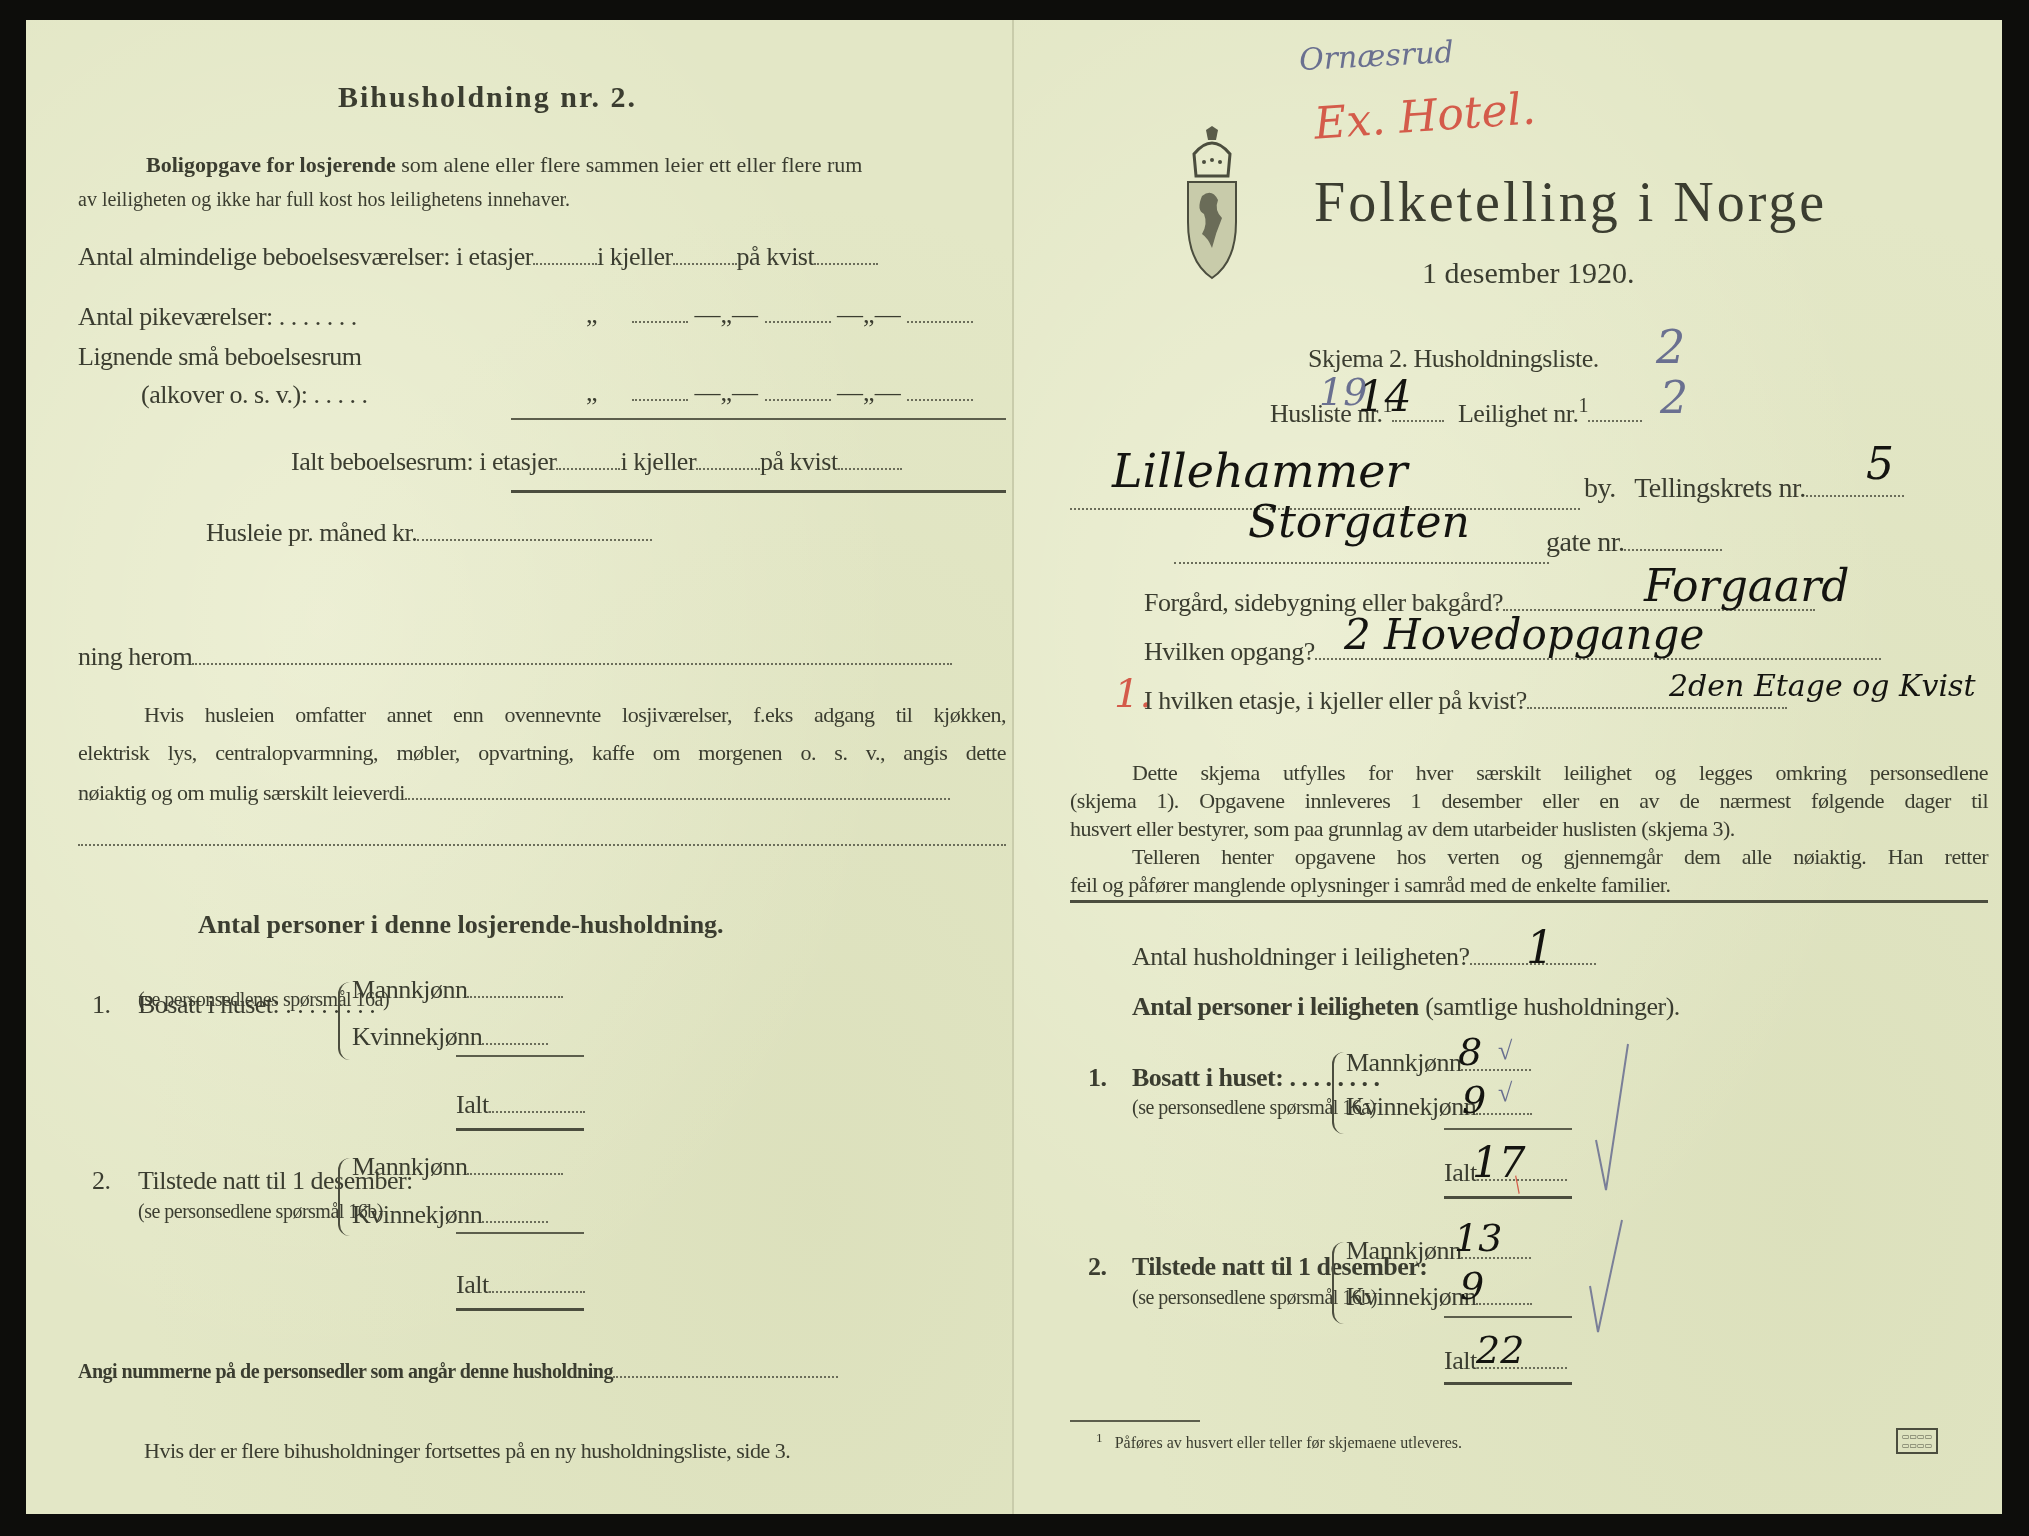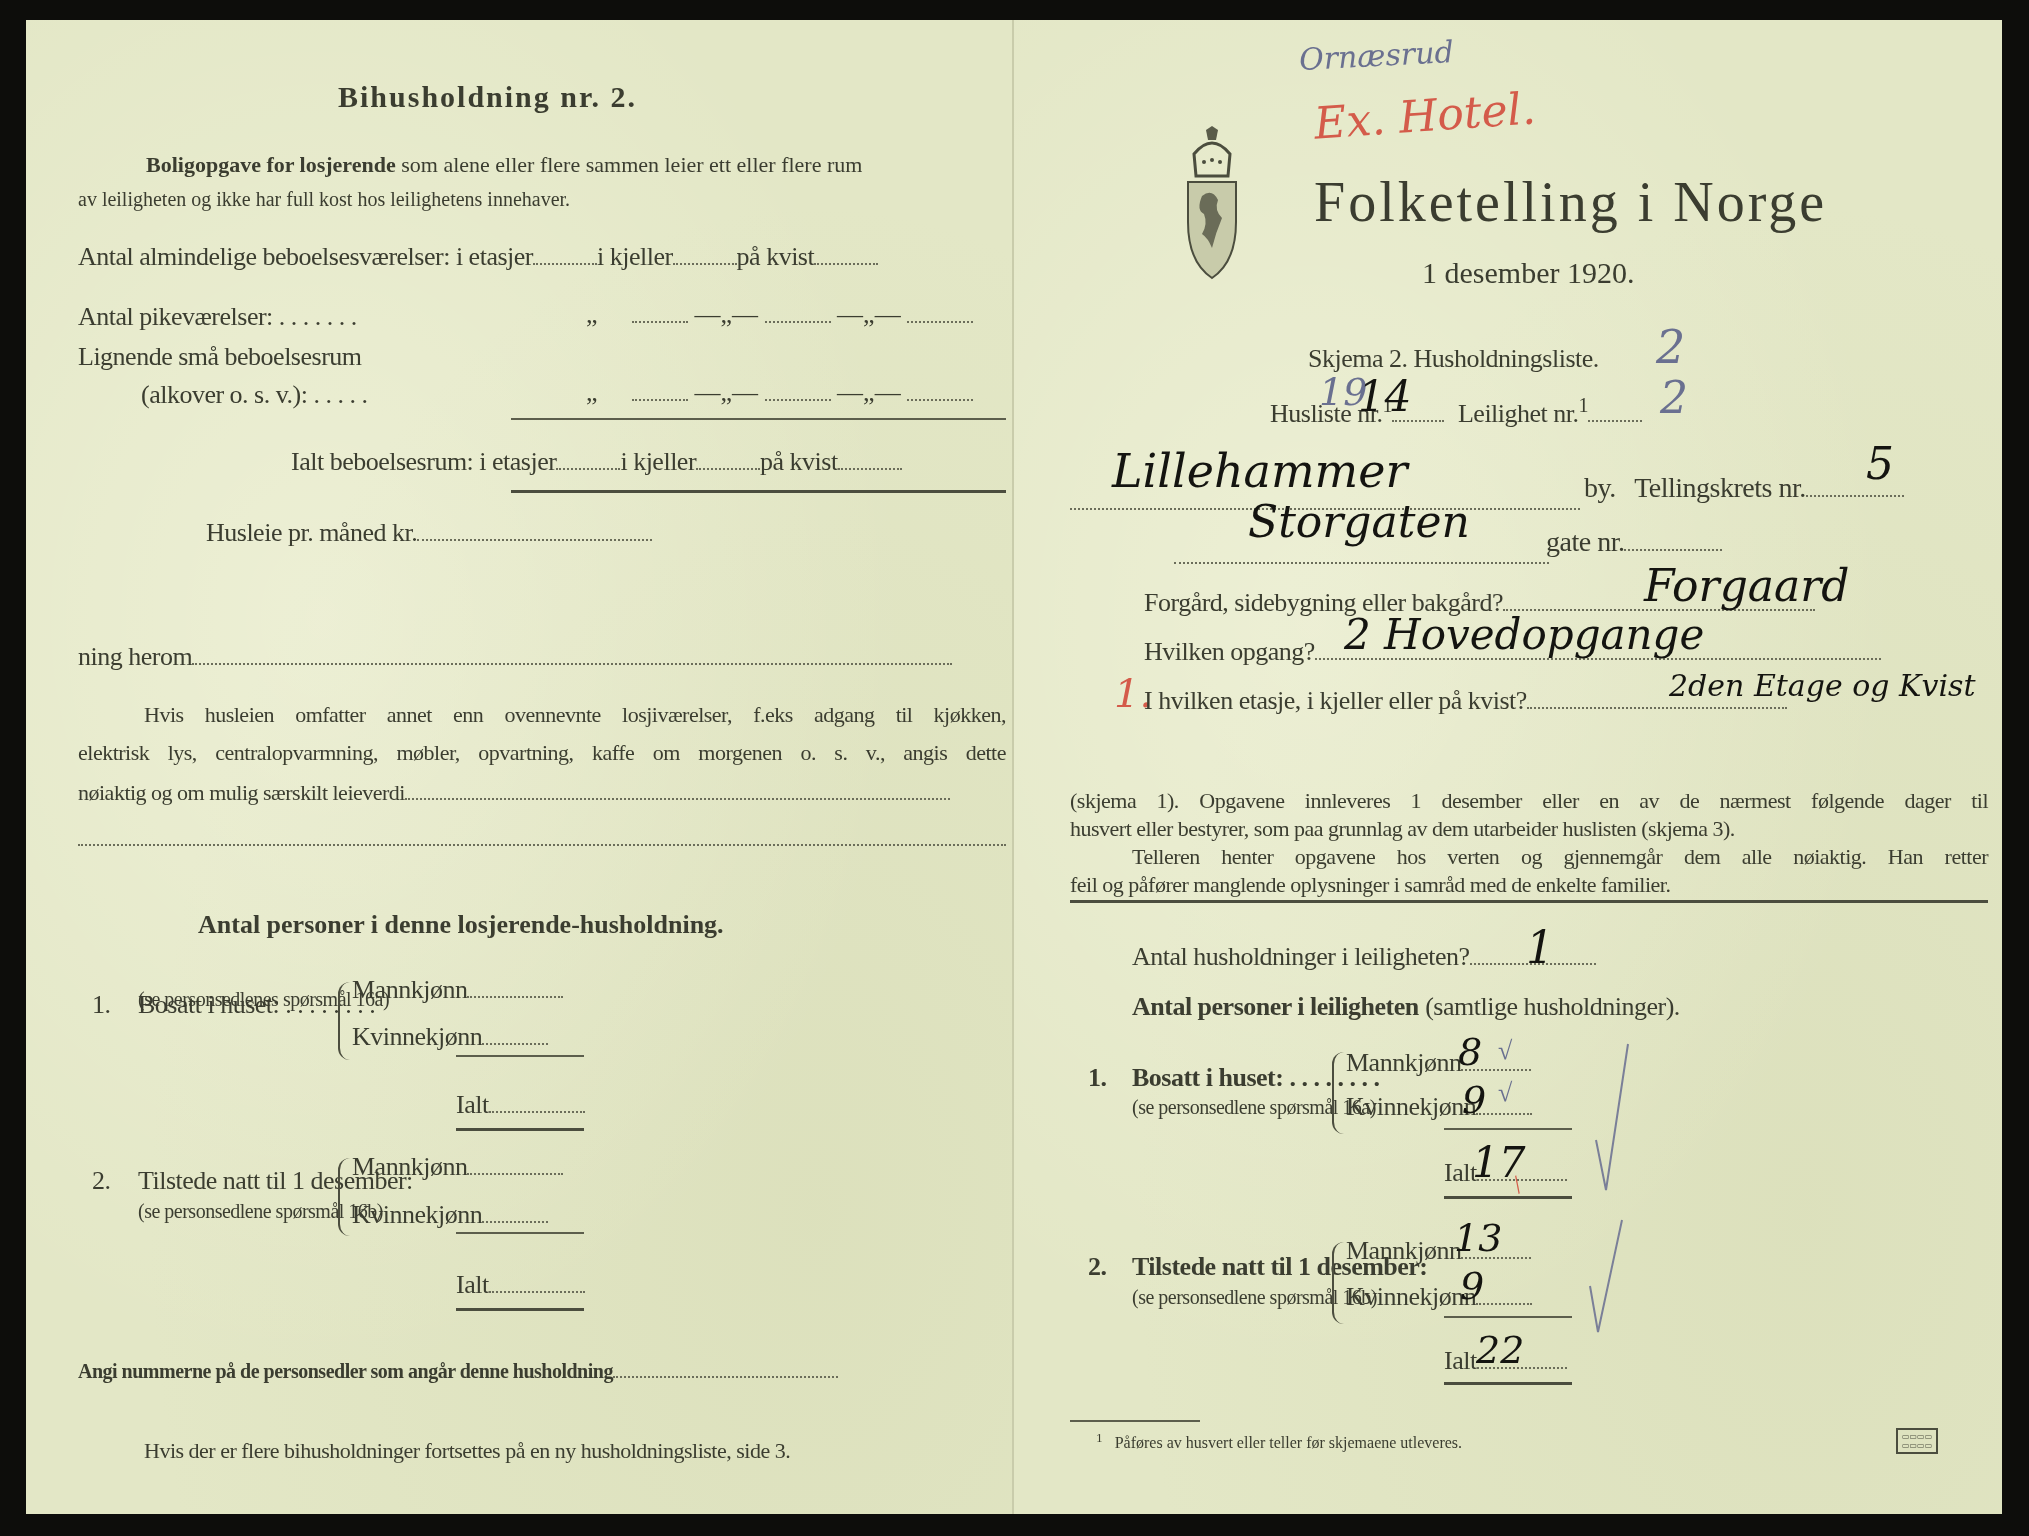--- a/index.html
+++ b/index.html
@@ -166,20 +166,21 @@
     <span>Hvilken opgang?</span><span class="dots" style="width:566px"></span>
   </div>
   <div class="abs hand" style="left:330px;top:590px;font-size:42px;">2 Hovedopgange</div>
 
   <div class="abs hand redink" style="left:100px;top:650px;font-size:40px;">1.</div>
   <div class="abs t26 narrow" style="left:130px;top:666px;">
     <span>I hvilken etasje, i kjeller eller på kvist?</span><span class="dots" style="width:260px"></span>
   </div>
   <div class="abs hand" style="left:655px;top:648px;font-size:30px;">2den Etage og Kvist</div>
 
+  <div class="abs t22 narrow just" style="left:118px;top:740px;width:856px;">Dette skjema utfylles for hver særskilt leilighet og legges omkring personsedlene</div>
   <div class="abs t22 narrow just" style="left:56px;top:768px;width:918px;">(skjema 1). Opgavene innleveres 1 desember eller en av de nærmest følgende dager til</div>
   <div class="abs t22 narrow" style="left:56px;top:796px;">husvert eller bestyrer, som paa grunnlag av dem utarbeider huslisten (skjema 3).</div>
   <div class="abs t22 narrow just" style="left:118px;top:824px;width:856px;">Telleren henter opgavene hos verten og gjennemgår dem alle nøiaktig. Han retter</div>
   <div class="abs t22 narrow" style="left:56px;top:852px;">feil og påfører manglende oplysninger i samråd med de enkelte familier.</div>
   <div class="rule" style="left:56px;top:880px;width:918px;"></div>
 
   <div class="abs t26 narrow" style="left:118px;top:922px;">
     <span>Antal husholdninger i leiligheten?</span><span class="dots" style="width:126px"></span>
   </div>
   <div class="abs hand" style="left:512px;top:902px;font-size:44px;">1</div>

